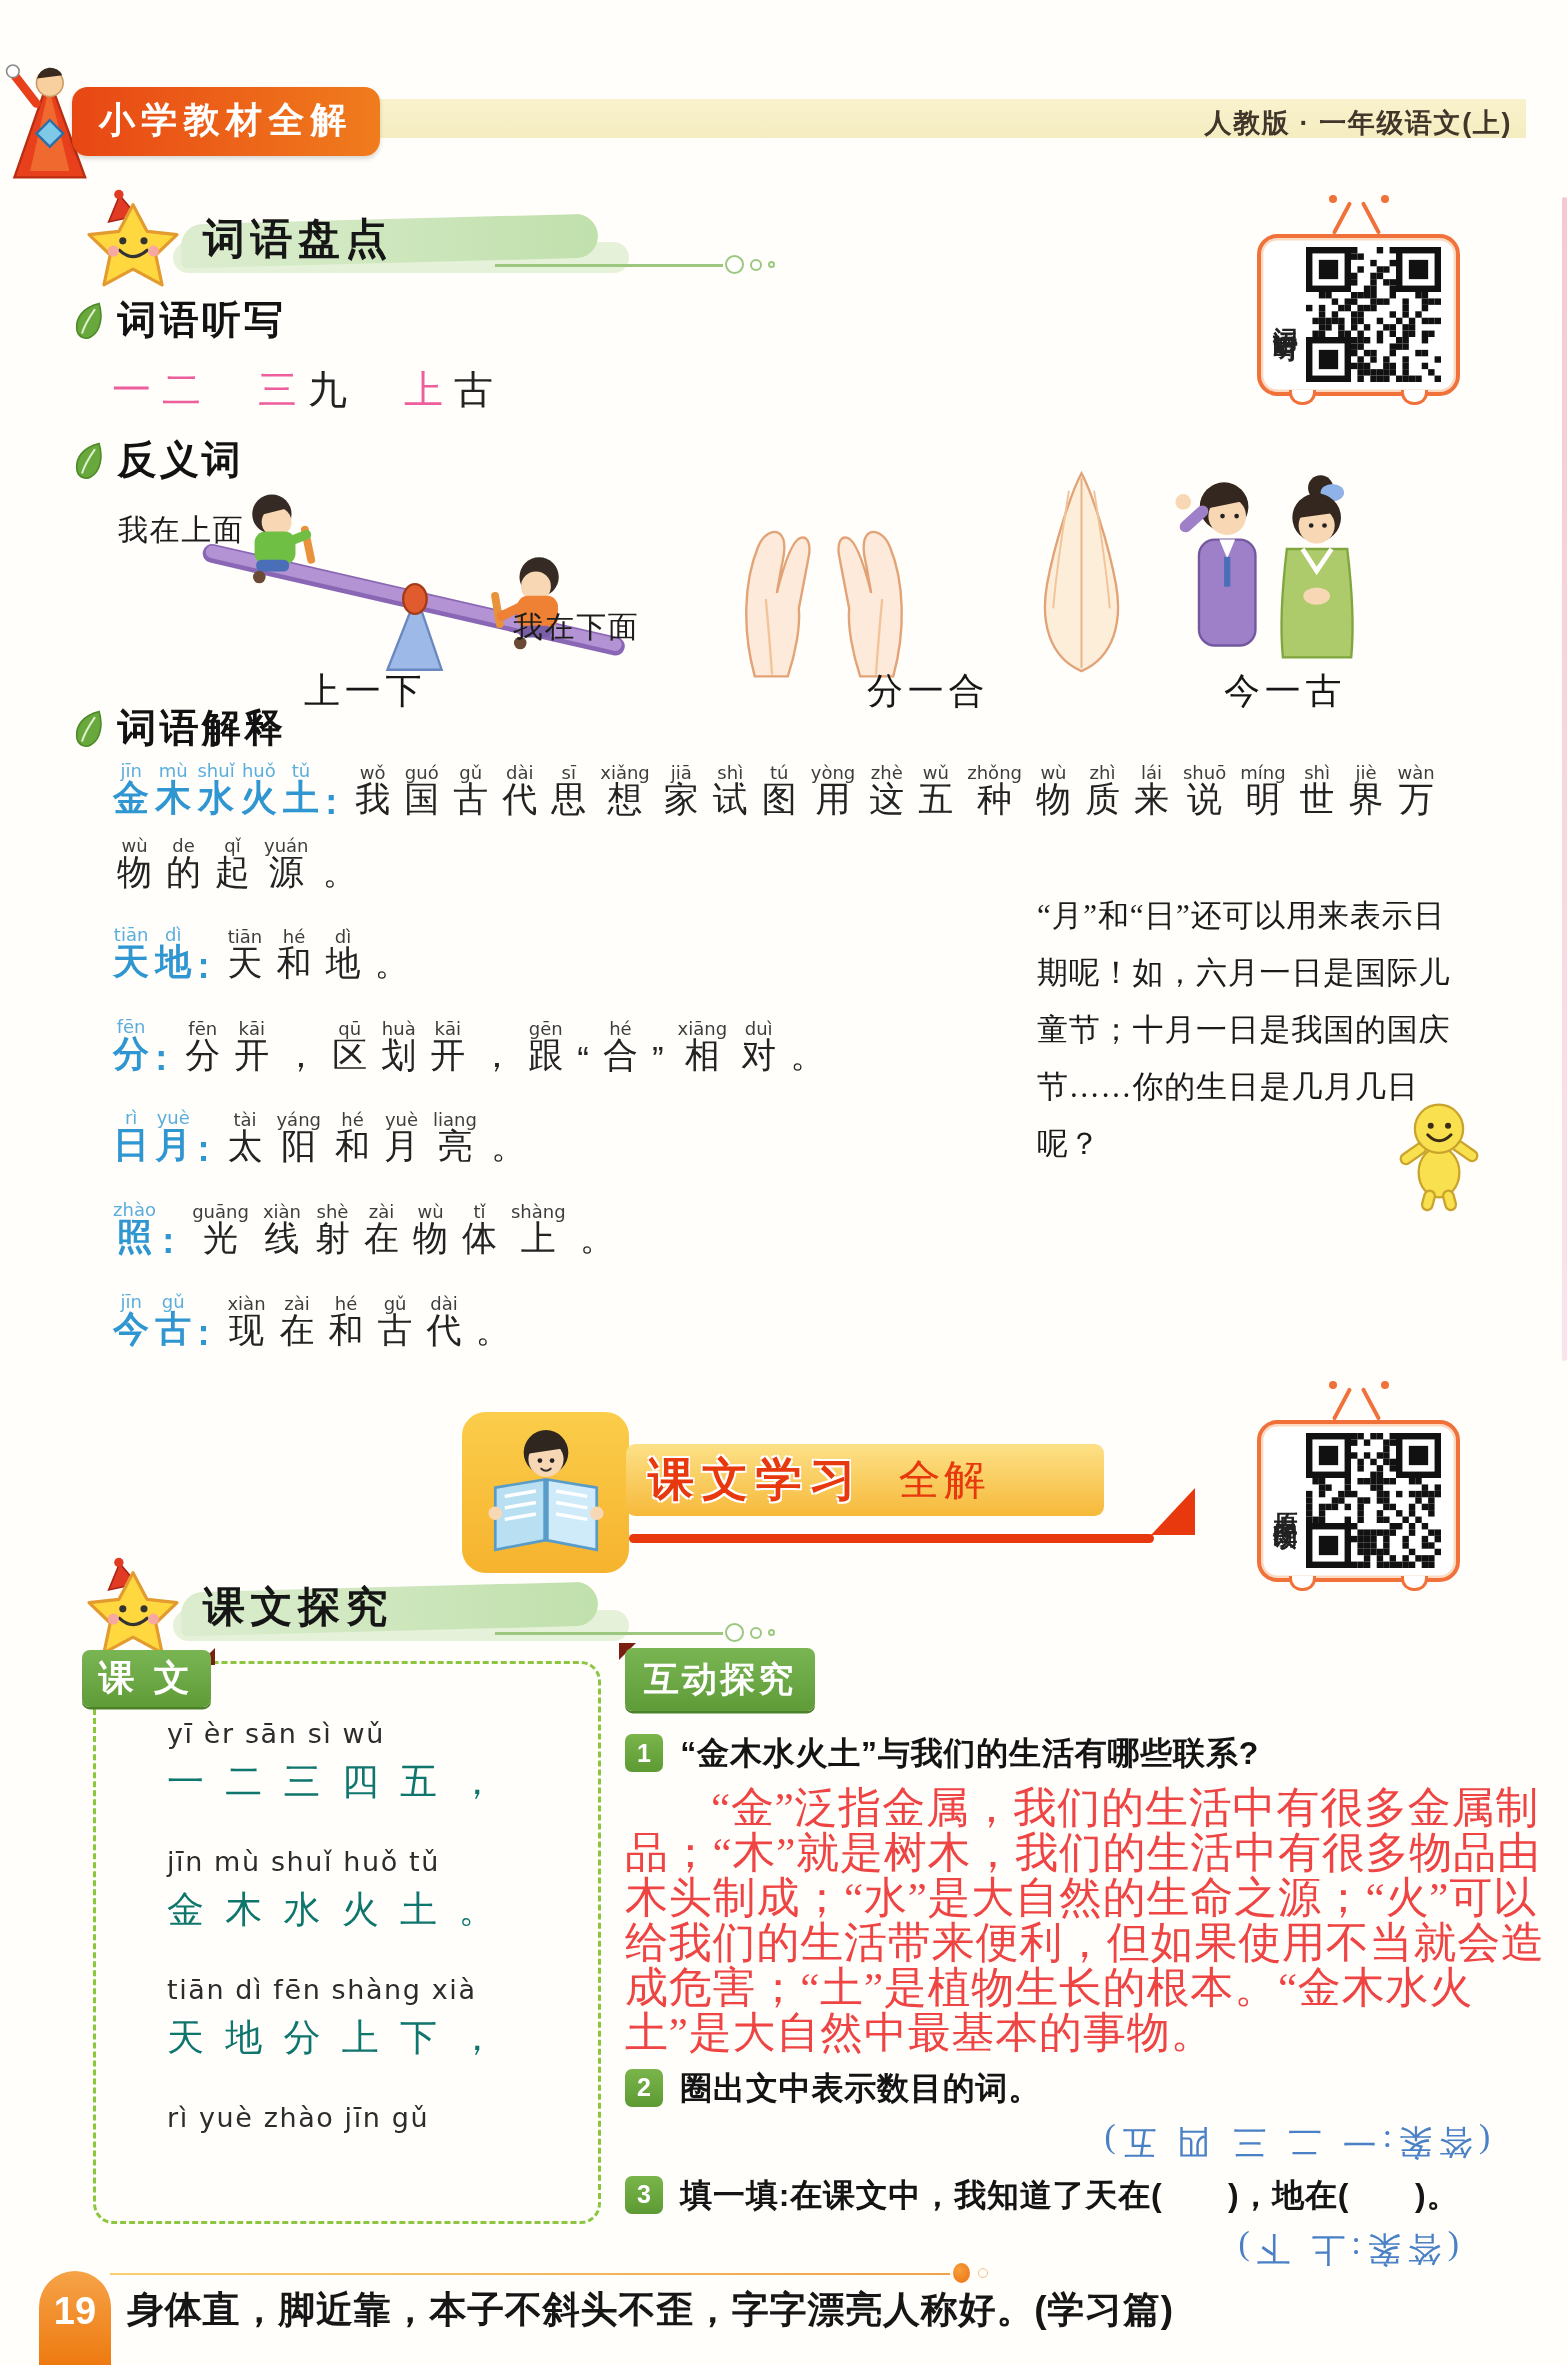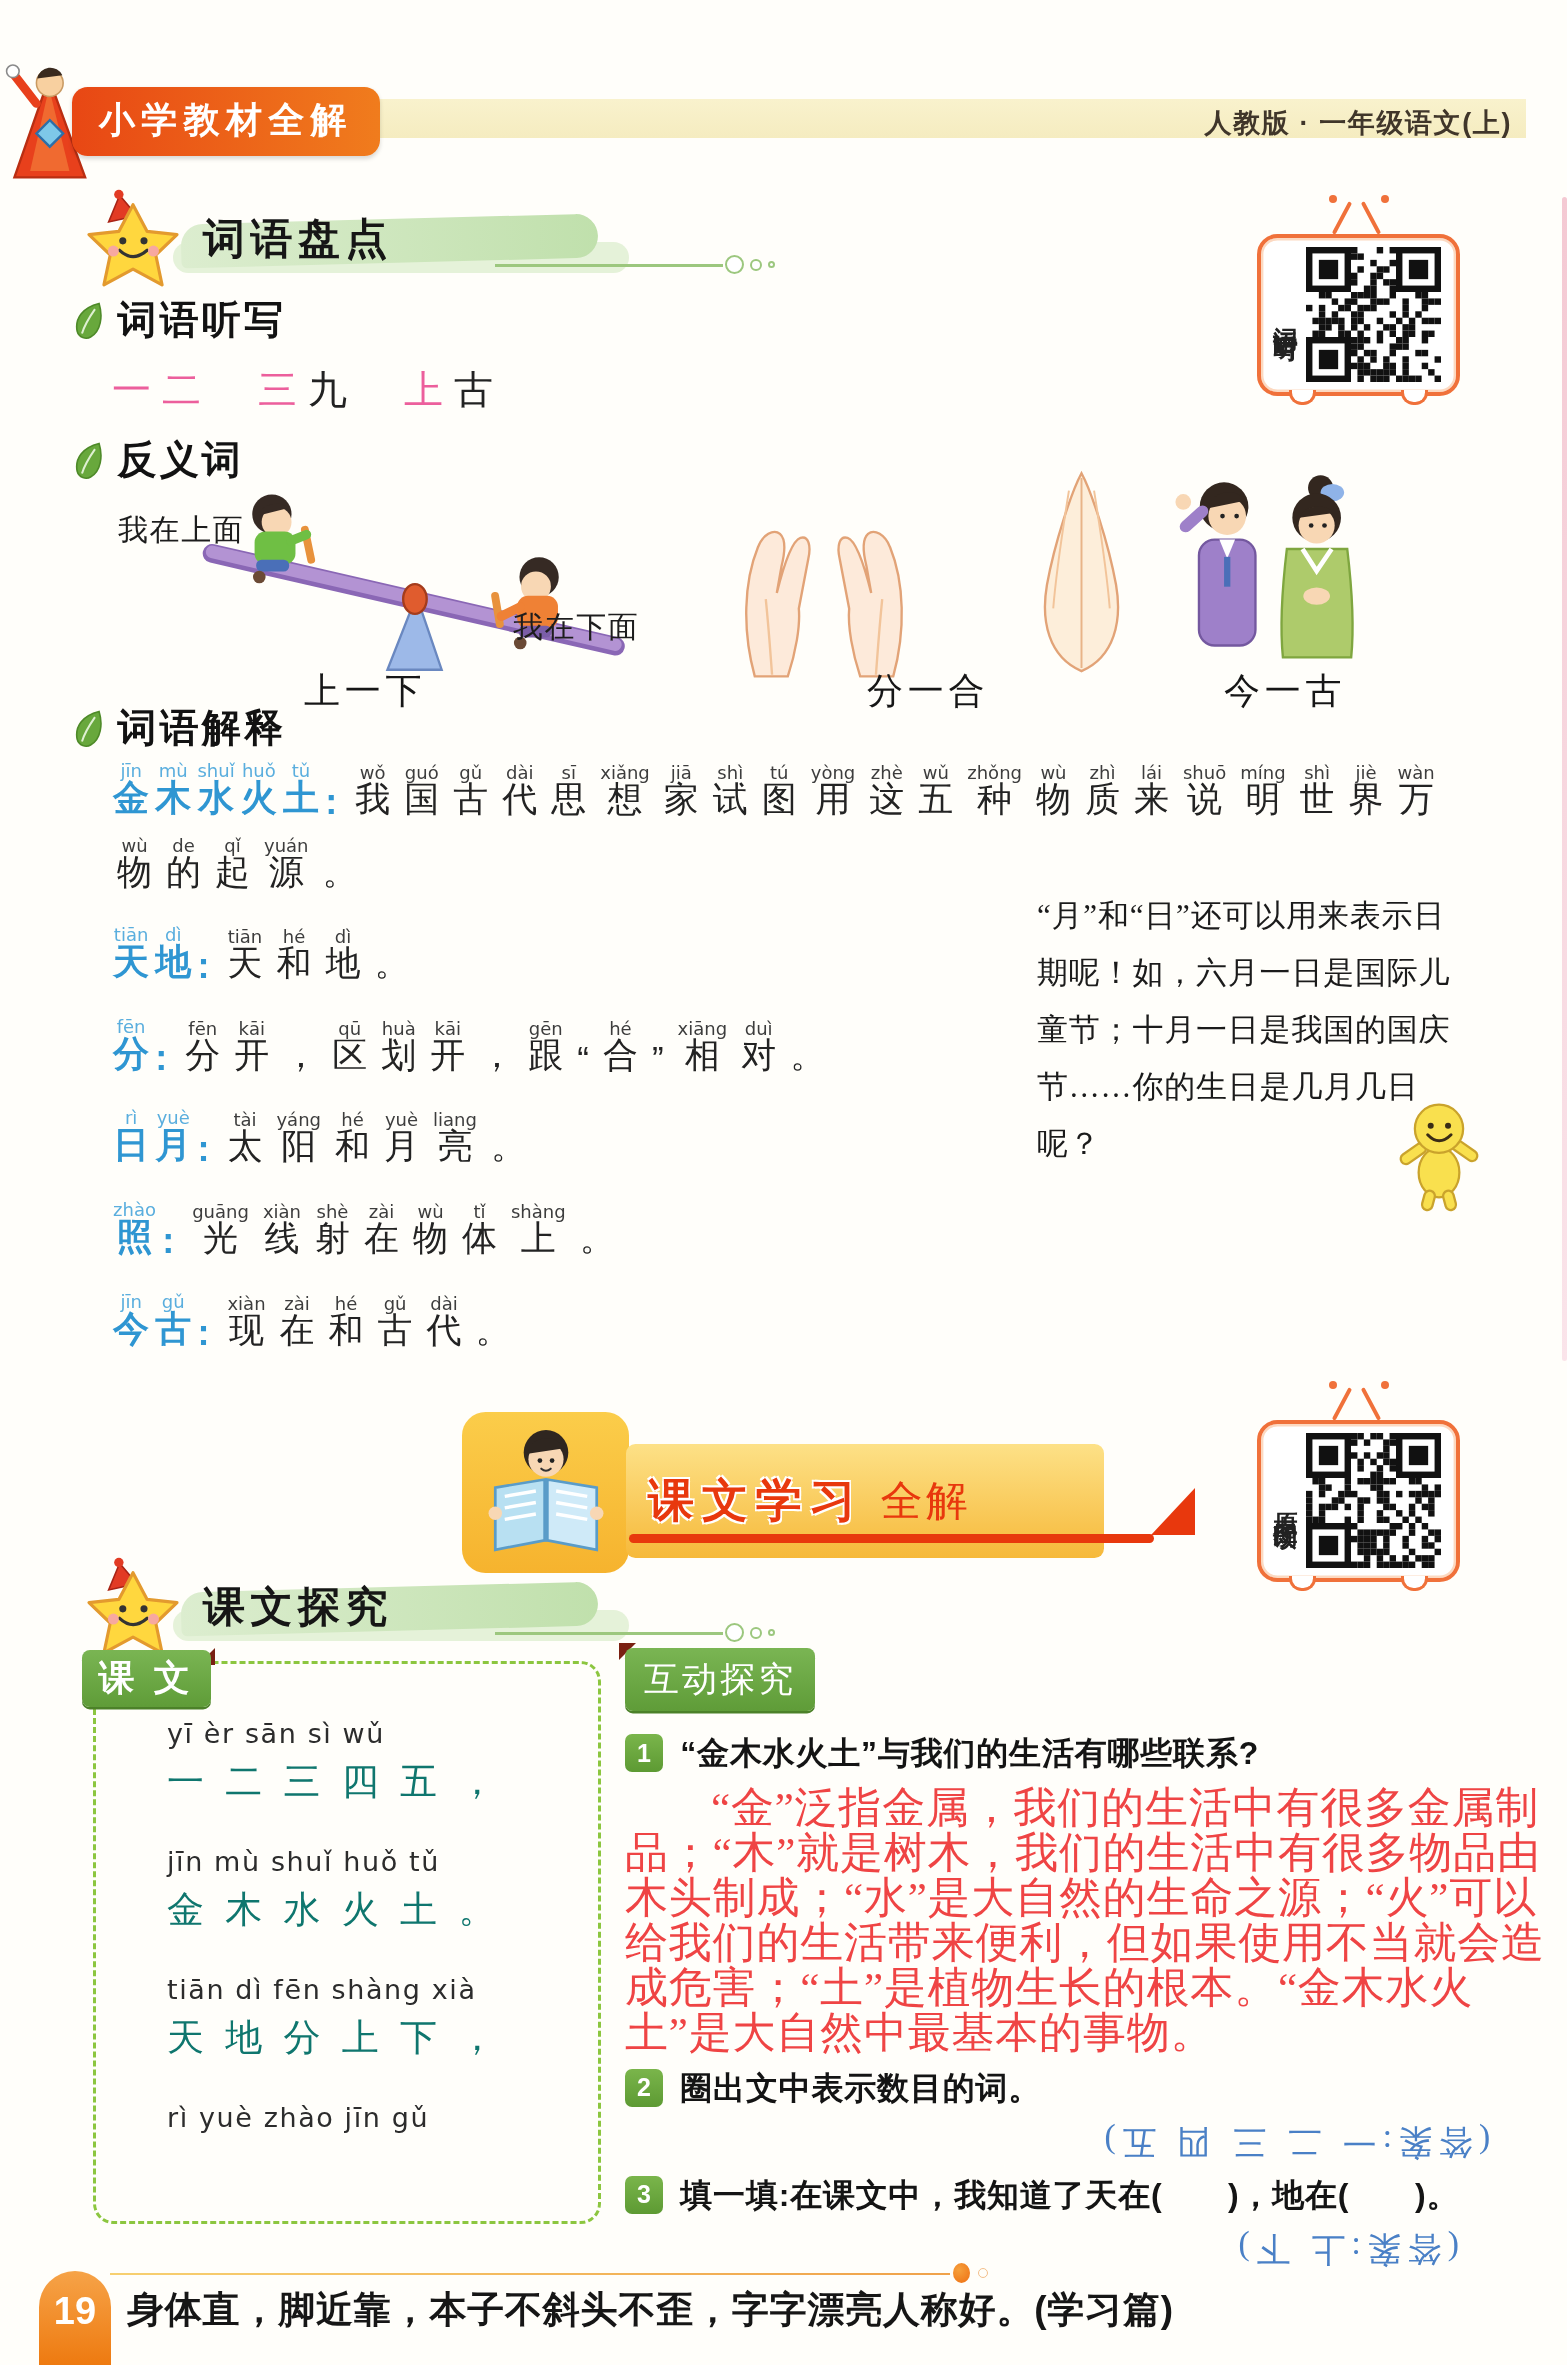--- a/index.html
+++ b/index.html
@@ -71,22 +71,22 @@
   .antdot.l { left:72px; } .antdot.r { left:124px; }
   .foot { position:absolute; bottom:-13.4px; width:27px; height:15px; border:3.9px solid #f0713a; border-top:none;
     border-radius:0 0 12.6px 12.6px; background:#fff; }
   .foot.l { left:28px; } .foot.r { right:28px; }
   .qr-label { writing-mode:vertical-rl; text-orientation:upright; font-size:24.4px; font-weight:700; color:#222; line-height:31px; letter-spacing:3.9px; }
   svg.qr { background:#fff; }
 
   
   .kid-bg { position:absolute; left:462px; top:1412px; width:167px; height:161px; border-radius:23.6px;
     background:linear-gradient(180deg,#fbcd4a,#f6b32e); display:flex; align-items:center; justify-content:center; }
-  .banner-body { position:absolute; left:626px; top:1444px; width:478px; height:114px; border-radius:9.4px;
-    background:linear-gradient(180deg,#fde187,#f6b93a); display:flex; align-items:center; padding:0 22px; gap:17px; }
+  .banner-body { position:absolute; left:626px; top:1444px; width:478px; height:72px; border-radius:9.4px;
+    background:linear-gradient(180deg,#fde187,#f6b93a); display:flex; align-items:center; padding:0 22px; gap:35px; }
   .banner-t1 { font-size:46px; font-weight:800; color:#e8380d; letter-spacing:7.9px;
     text-shadow:1.6px 1.6px 0 #fff,-1.6px -1.6px 0 #fff,1.6px -1.6px 0 #fff,-1.6px 1.6px 0 #fff; }
   .banner-t2 { font-size:42px; font-weight:400; color:#e8380d; letter-spacing:3.1px; }
   .banner-underline { position:absolute; left:629px; top:1534px; width:525px; height:9.4px; background:#e8380d; border-radius:4.7px; }
   .banner-tri { position:absolute; left:1151px; top:1488px; width:44px; height:47px; background:#e8380d;
     clip-path:polygon(100% 0, 100% 100%, 0 100%); }
 
   
   .green-label { position:absolute; background:linear-gradient(180deg,#7ab553,#5f9c38); border-radius:7.9px;
     color:#fff; font-weight:800; display:flex; align-items:center; justify-content:center; letter-spacing:4.7px;
@@ -94,21 +94,21 @@
   .corner { position:absolute; width:0; height:0; border-style:solid; }
   .kewen-box { position:absolute; left:93px; top:1661px; width:508px; height:563px;
     border:3.1px dashed #8cc63f; border-radius:20.4px; }
   .poem { position:absolute; left:167px; top:1718px; }
   .stanza { margin-bottom:39px; }
   .ppy { font-family:"DejaVu Sans", sans-serif; font-size:27px; color:#2c2c2c; letter-spacing:1.6px; margin-bottom:7.9px; }
   .pzh { font-size:37px; color:#0f766e; letter-spacing:5.5px; }
 
   .hudong { position:absolute; left:625px; top:1648px; width:928px; }
   .hd-label { position:relative; display:inline-flex; align-items:center; justify-content:center;
-    background:linear-gradient(180deg,#7ab553,#5f9c38); border-radius:7.9px; color:#fff; font-weight:400;
+    background:linear-gradient(180deg,#7ab553,#5f9c38); border-radius:7.9px; color:#fff; font-weight:700;
     font-size:35px; letter-spacing:3.1px; padding:7.9px 19px; margin-bottom:20.4px; box-shadow:0 2.4px 0 #4c8129; }
   .qrow { display:flex; align-items:flex-start; gap:17.3px; margin-bottom:9.4px; }
   .qnum { flex:0 0 38px; height:38px; margin-top:3.1px; background:linear-gradient(180deg,#7ab54b,#5d9a33);
     border-radius:7px; color:#fff; font-weight:800; font-size:25px; display:flex; align-items:center; justify-content:center; }
   .qtext { font-size:32px; font-weight:600; color:#141414; line-height:44px; letter-spacing:0.8px; }
   .qanswer { font-family:"Liberation Serif", serif; font-size:43px; line-height:45px; color:#ef4444;
     text-indent:2em; margin:3.1px 0 11px; letter-spacing:0.8px; }
   .keyrow { text-align:right; padding-right:63px; height:49px; margin-bottom:4.7px; }
   .keyrow.k3 { padding-right:94px; }
   .keyrot { display:inline-block; transform:rotate(180deg); font-family:"Liberation Serif", serif;

